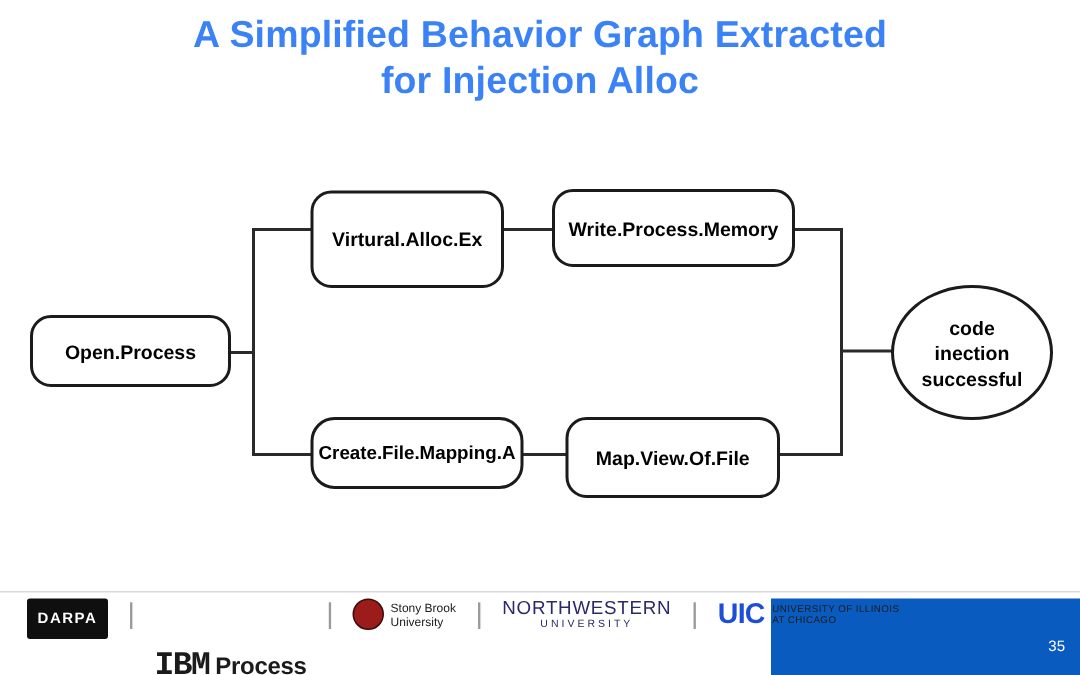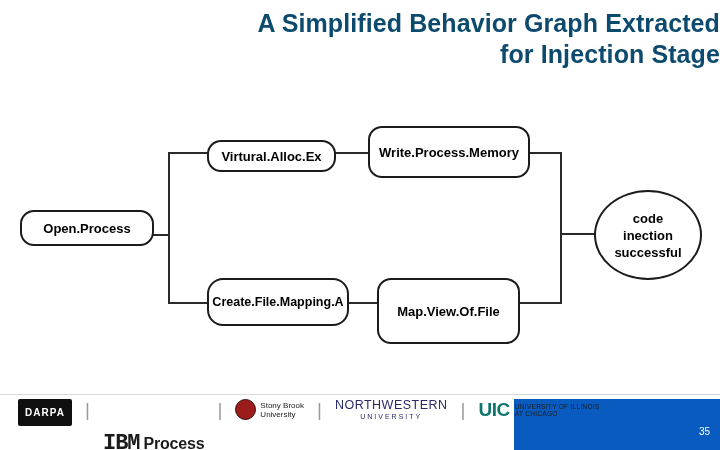--- a/index.html
+++ b/index.html
@@ -14,22 +14,22 @@
     overflow: hidden;
     position: relative;
   }
 
   
   .slide-title {
     position: absolute;
     left: 0;
     top: 8px;
     width: 720px;
-    text-align: right;
-    color: #0c4a6e;
+    text-align: center;
+    color: #3b82f6;
     font-size: 25px;
     font-weight: bold;
     line-height: 31px;
     letter-spacing: 0.1px;
   }
 
   
   .diagram {
     position: absolute;
     left: 0;
@@ -161,21 +161,21 @@
     line-height: 9px;
   }
   .logo-uic {
     display: flex;
     align-items: center;
     gap: 5px;
   }
   .uic-mark {
     font-size: 19px;
     font-weight: bold;
-    color: #0f766e;
+    color: #1d4ed8;
     letter-spacing: -0.5px;
   }
   .uic-text {
     font-size: 6.5px;
     line-height: 7.5px;
     color: #1b1b1b;
     text-align: left;
     letter-spacing: 0.3px;
   }
 
@@ -193,21 +193,21 @@
     bottom: 13px;
     color: #ffffff;
     font-size: 10px;
   }
 </style>
 </head>
 <body>
 
 <div class="slide-title">
   <div>A Simplified Behavior Graph Extracted</div>
-  <div>for Injection Stage</div>
+  <div>for Injection Alloc</div>
 </div>
 
 <div class="diagram">
 
   <div class="edge h" style="left:152px; top:134px; width:17px;"></div>
 
   <div class="edge v" style="left:168px; top:52px; height:152px;"></div>
 
   <div class="edge h" style="left:168px; top:52px; width:41px;"></div>
 
@@ -218,37 +218,37 @@
   <div class="edge h" style="left:347px; top:202px; width:32px;"></div>
 
   <div class="edge h" style="left:528px; top:52px; width:33px;"></div>
 
   <div class="edge h" style="left:518px; top:202px; width:43px;"></div>
 
   <div class="edge v" style="left:560px; top:52px; height:152px;"></div>
 
   <div class="edge h" style="left:560px; top:133px; width:36px;"></div>
 
-  <div class="node" style="left:20px; top:110px; width:134px; height:36px;">
+  <div class="node" style="left:20px; top:110px; width:134px; height:48px;">
     <span>Open.Process</span>
   </div>
 
-  <div class="node" style="left:207px; top:40px; width:129px; height:32px;justify-content:center;">
+  <div class="node" style="left:207px; top:27px; width:129px; height:65px;justify-content:center;">
     <span>Virtural.Alloc.Ex</span>
   </div>
 
   <div class="node" style="left:368px; top:26px; width:162px; height:52px;">
     <span>Write.Process.Memory</span>
   </div>
 
   <div class="node small" style="left:207px; top:178px; width:142px; height:48px;border-radius:16px;">
     <span>Create.File.Mapping.A</span>
   </div>
 
-  <div class="node" style="left:377px; top:178px; width:143px; height:66px;">
+  <div class="node" style="left:377px; top:178px; width:143px; height:54px;">
     <span>Map.View.Of.File</span>
   </div>
 
   <div class="node oval" style="left:594px; top:90px; width:108px; height:90px; line-height:17px;">
     <span style="white-space:pre-line;">code
 inection
 successful</span>
   </div>
 </div>
 

